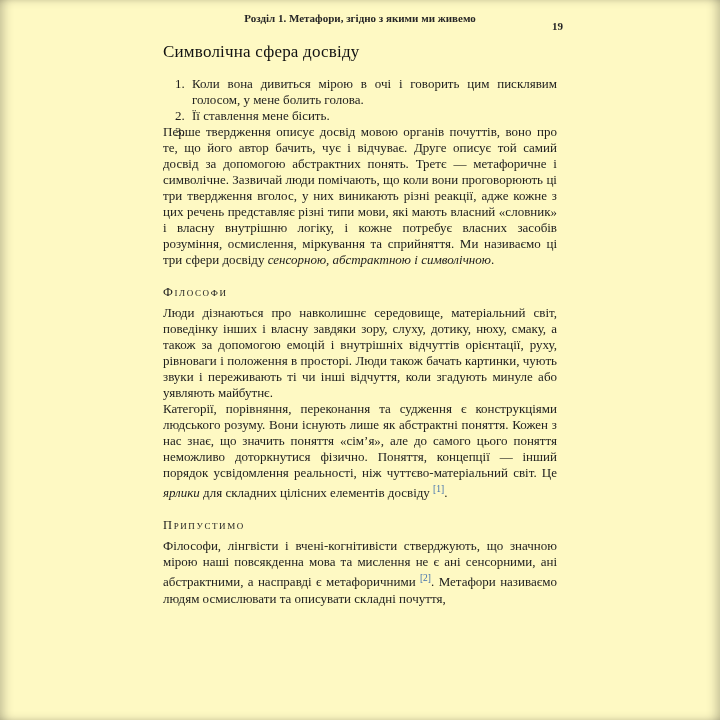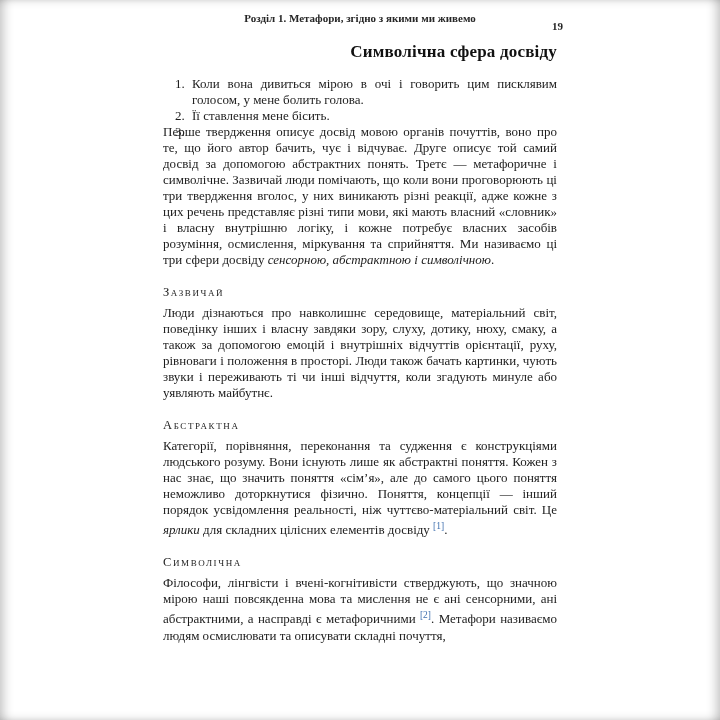--- a/index.html
+++ b/index.html
@@ -1,21 +1,21 @@
 <!DOCTYPE html>
 <html lang="uk"><head>
 <meta charset="utf-8">
 <style>
   * { margin: 0; padding: 0; box-sizing: border-box; }
   html, body { background: #d9d9d9; }
   .page {
     width: 720px;
     height: 720px;
     margin: 0 auto;
-    background: #ffffff;
+    background: #fef9c3;
     position: relative;
     overflow: hidden;
     font-family: "Liberation Serif", "DejaVu Serif", serif;
     color: #1c1c1c;
     box-shadow:
       inset 11px 0 11px -8px rgba(0,0,0,0.25),
       inset -11px 0 11px -8px rgba(0,0,0,0.25),
       inset 0 9px 10px -9px rgba(0,0,0,0.18),
       inset 0 -9px 10px -9px rgba(0,0,0,0.18);
   }
@@ -36,23 +36,23 @@
     font-weight: 600;
   }
   .page-number {
     position: absolute;
     right: -6px;
     top: 8px;
     font-weight: bold;
   }
   .section-title {
     margin: 12px 0 14px;
-    text-align: right;
+    text-align: left;
     font-size: 17px;
-    font-weight: bold;
+    font-weight: normal;
     color: #111;
     letter-spacing: 0.2px;
   }
   .para, .statements {
     font-size: 13px;
     line-height: 16px;
     text-align: justify;
     hyphens: auto;
     -webkit-hyphens: auto;
   }
@@ -100,23 +100,22 @@
 
 
     <ol class="statements">
       <li><span class="num">1.</span><span>Коли вона дивиться мірою в очі і говорить цим писклявим голосом, у мене болить голова.</span></li>
       <li><span class="num">2.</span><span>Її ставлення мене бісить.</span></li>
       <li><span class="num">3.</span></li>
     </ol>
 
     <p class="para"><span>Перше твердження описує досвід мовою органів почуттів, воно про те, що його автор бачить, чує і відчуває. Друге описує той самий досвід за допомогою абстрактних понять. Третє — метафоричне і символічне. Зазвичай люди помічають, що коли вони проговорюють ці три твердження вголос, у них виникають різні реакції, адже кожне з цих речень представляє різні типи мови, які мають власний «словник» і власну внутрішню логіку, і кожне потребує власних засобів розуміння, осмислення, міркування та сприйняття. Ми називаємо ці три сфери досвіду </span><em>сенсорною, абстрактною і символічною</em><span>.</span></p>
 
-    <h2 class="subhead">Зазвичай</h2>
+    <h2 class="subhead">Філософи</h2>
     <p class="para">Люди дізнаються про навколишнє середовище, матеріальний світ, поведінку інших і власну завдяки зору, слуху, дотику, нюху, смаку, а також за допомогою емоцій і внутрішніх відчуттів орієнтації, руху, рівноваги і положення в просторі. Люди також бачать картинки, чують звуки і переживають ті чи інші відчуття, коли згадують минуле або уявляють майбутнє.</p>
 
-    <h2 class="subhead">Абстрактна</h2>
     <p class="para"><span>Категорії, порівняння, переконання та судження є конструкціями людського розуму. Вони існують лише як абстрактні поняття. Кожен з нас знає, що значить поняття «сім’я», але до самого цього поняття неможливо доторкнутися фізично. Поняття, концепції — інший порядок усвідомлення реальності, ніж чуттєво-матеріальний світ. Це </span><em>ярлики</em><span> для складних цілісних елементів досвіду </span><sup class="ref">[1]</sup><span>.</span></p>
 
-    <h2 class="subhead">Символічна</h2>
+    <h2 class="subhead">Припустимо</h2>
     <p class="para"><span>Філософи, лінгвісти і вчені-когнітивісти стверджують, що значною мірою наші повсякденна мова та мислення не є ані сенсорними, ані абстрактними, а насправді є метафоричними </span><sup class="ref">[2]</sup><span>. Метафори називаємо людям осмислювати та описувати складні почуття,</span></p>
 
   </div>
 </div>
 
 </body></html>

